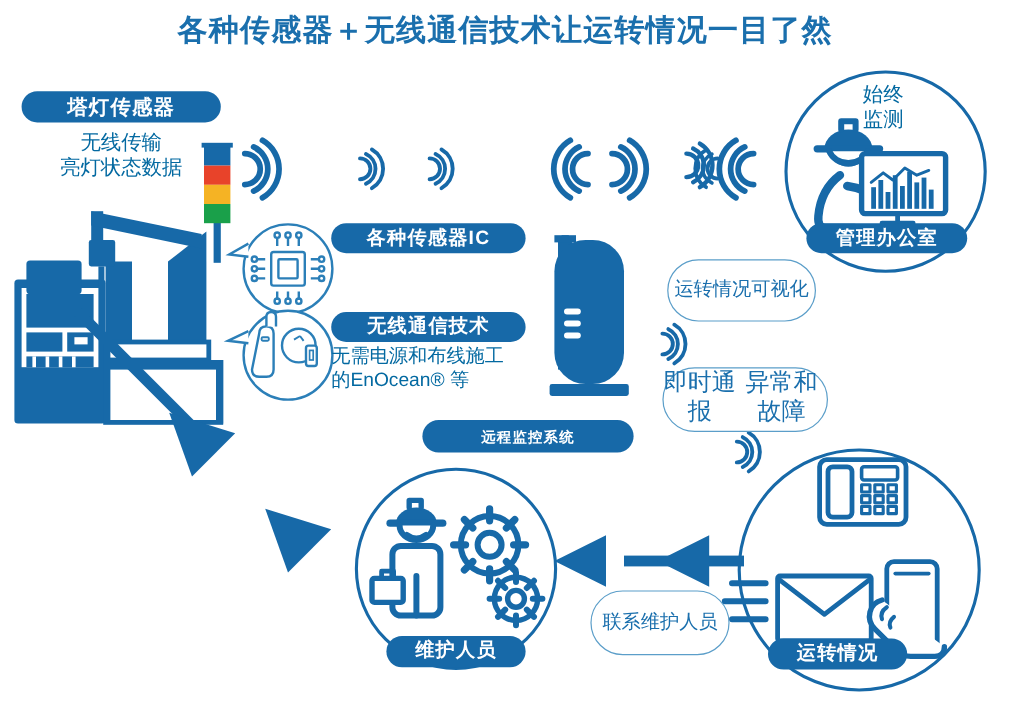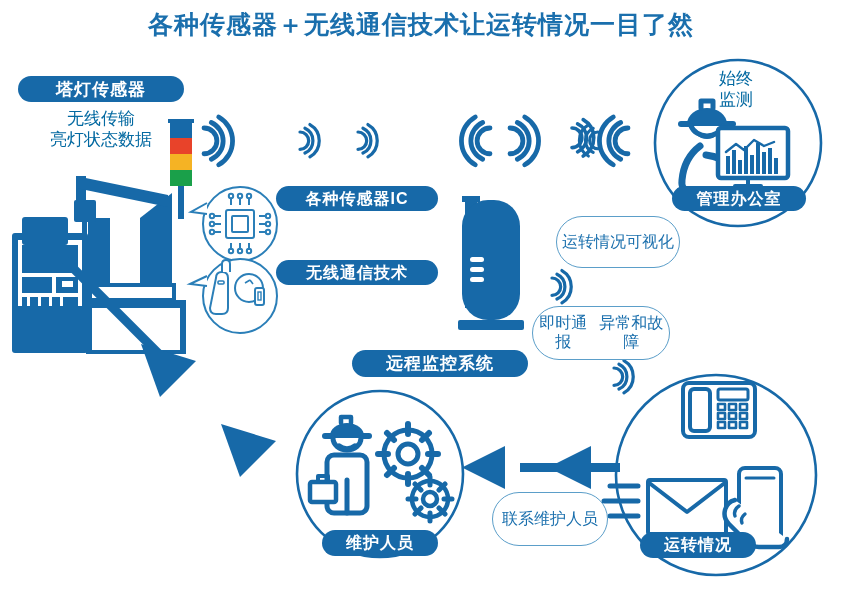--- a/index.html
+++ b/index.html
@@ -38,27 +38,27 @@
   
   #badge-tower{left:18px;top:76px;width:166px;height:26px;font-size:17px;}
   #txt-tower{left:8px;top:108px;width:186px;font-size:17px;}
 
   #badge-sensoric{left:276px;top:186px;width:162px;height:25px;font-size:16px;}
   #txt-sensoric{left:282px;top:214px;width:172px;font-size:16px;}
 
   #badge-wireless{left:276px;top:260px;width:162px;height:25px;font-size:16px;}
   #txt-wireless{left:276px;top:288px;width:190px;font-size:16px;}
 
-  #badge-remote{left:352px;top:350px;width:176px;height:27px;font-size:17px;}
+  #badge-remote{left:352px;top:350px;width:176px;height:27px;font-size:12px;}
 
   #txt-always{left:690px;top:68px;width:92px;font-size:17px;}
   #badge-office{left:672px;top:186px;width:134px;height:25px;font-size:16px;}
 
   #lbl-visual{left:556px;top:216px;width:122px;height:50px;font-size:16px;}
-  #lbl-notify{left:532px;top:306px;width:136px;height:52px;font-size:16px;}
+  #lbl-notify{left:552px;top:306px;width:136px;height:52px;font-size:20px;font-family:Liberation Mono, monospace;}
   #lbl-inspect{left:74px;top:394px;width:132px;height:36px;font-size:16px;}
   #lbl-contact{left:492px;top:492px;width:114px;height:52px;font-size:16px;}
 
   #badge-voice{left:656px;top:434px;width:116px;height:26px;font-size:16px;}
   #badge-mail{left:640px;top:532px;width:116px;height:26px;font-size:16px;}
   #badge-maint{left:322px;top:530px;width:116px;height:26px;font-size:16px;}
 </style>
 </head>
 <body>
 
@@ -316,20 +316,22 @@
 
   <div class="title">各种传感器＋无线通信技术让运转情况一目了然</div>
 
   <div class="pill-solid" id="badge-tower">塔灯传感器</div>
   <div class="plain" id="txt-tower">无线传输
 亮灯状态数据</div>
 
   <div class="pill-solid" id="badge-sensoric">各种传感器IC</div>
 
   <div class="pill-solid" id="badge-wireless">无线通信技术</div>
+  <div class="plain left" id="txt-wireless">无需电源和布线施工
+的EnOcean® 等</div>
 
   <div class="pill-solid" id="badge-remote">远程监控系统</div>
 
   <div class="plain" id="txt-always">始终
 监测</div>
   <div class="pill-solid" id="badge-office">管理办公室</div>
 
   <div class="pill-outline" id="lbl-visual">
     <span>运转情况</span>
     <span>可视化</span>

